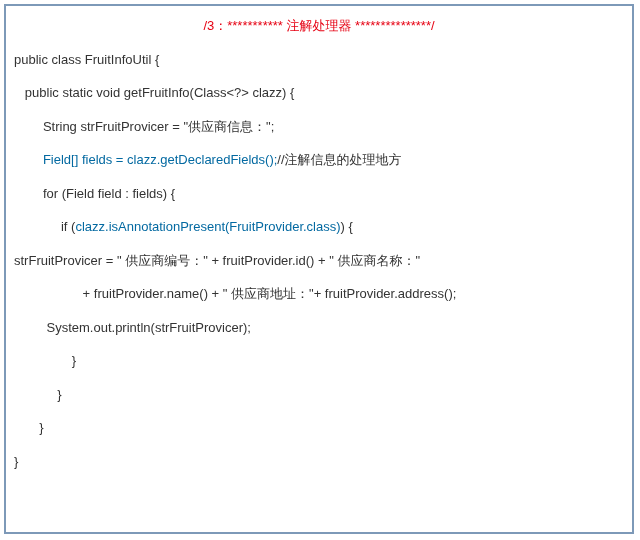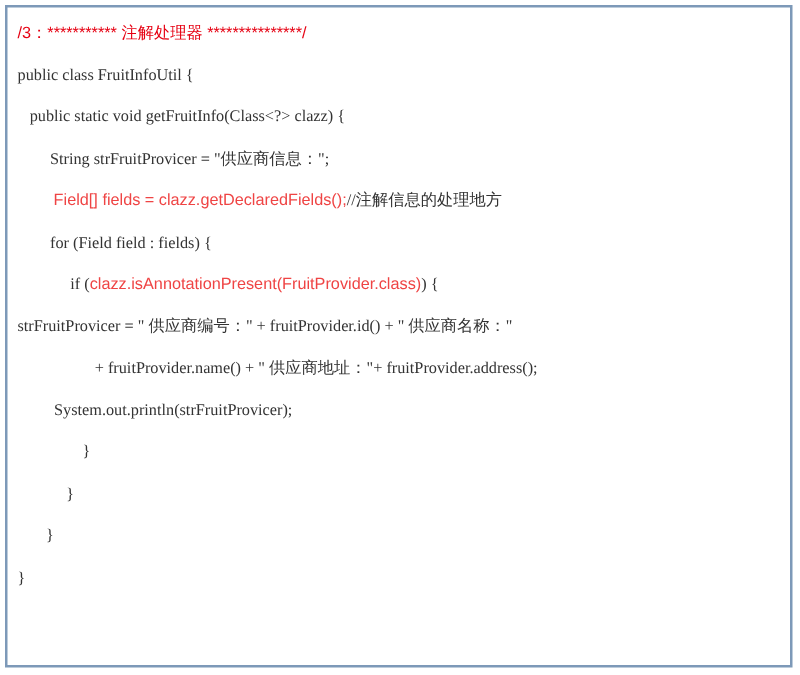--- a/index.html
+++ b/index.html
@@ -20,23 +20,23 @@
   }
   .line {
     font-size: 13px;
     line-height: 1.5;
     margin-bottom: 14px;
     white-space: pre;
   }
   .line:last-child {
     margin-bottom: 0;
   }
-  .black { color: #333333; font-family: Liberation Serif, serif; }
-  .red { color: #e60012; }
-  .blue { color: #ef4444; }
+  .black { color: #333333; }
+  .red { color: #e60012; text-align: center; }
+  .blue { color: #0369a1; }
 </style>
 </head>
 <body>
 
 <div class="code-box">
   <div class="line red">/3：*********** 注解处理器 ***************/</div>
   <div class="line black">public class FruitInfoUtil {</div>
   <div class="line black">   public static void getFruitInfo(Class&lt;?&gt; clazz) {</div>
   <div class="line black">        String strFruitProvicer = "供应商信息：";</div>
   <div class="line"><span class="blue">        Field[] fields = clazz.getDeclaredFields();</span><span class="black">//注解信息的处理地方</span></div>

